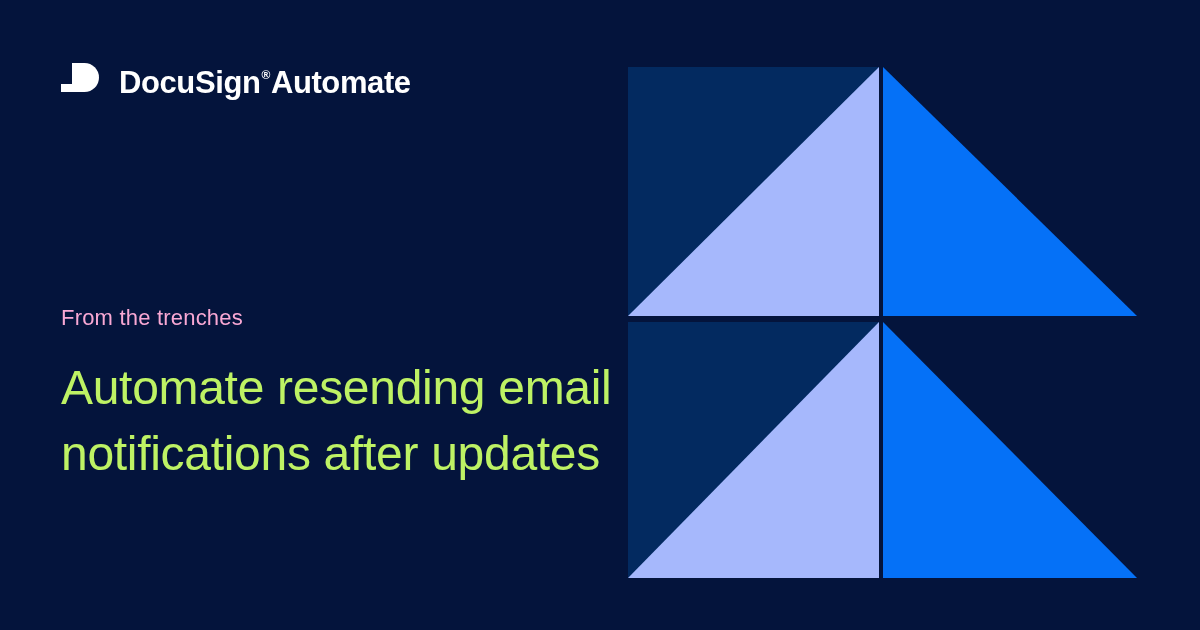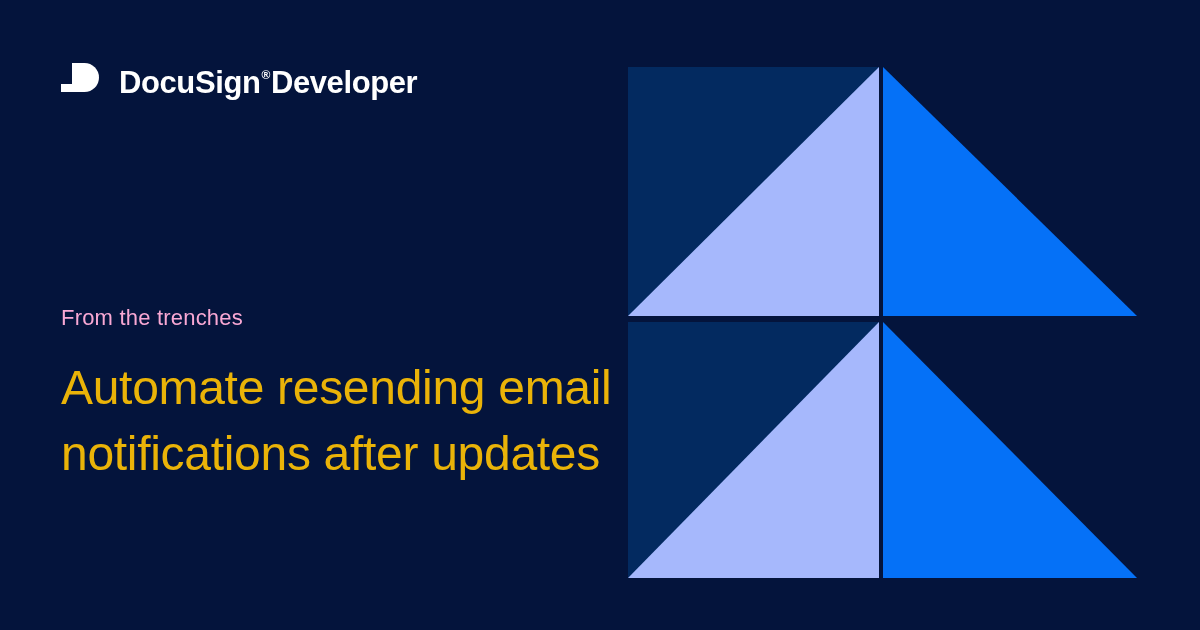--- a/index.html
+++ b/index.html
@@ -94,21 +94,21 @@
   #eyebrow {
     color: #f9a8d4;
     font-size: 22px;
     font-weight: normal;
     letter-spacing: 0.2px;
     line-height: 1.2;
     margin: 0 0 24px 0;
   }
 
   #headline {
-    color: #eab308;
+    color: #bef264;
     font-size: 48px;
     font-weight: normal;
     line-height: 1.37;
     letter-spacing: -0.3px;
     margin: 0;
   }
 
   
   #artwork {
     position: absolute;
@@ -130,21 +130,21 @@
 <div id="card">
 
   <div id="brand">
     <div id="brand-mark">
       <div class="d-body"></div>
       <div class="d-foot"></div>
     </div>
     <div id="brand-wordmark">
       <span>DocuSign</span>
         <span class="reg">®</span>
-        <span>Developer</span>
+        <span>Automate</span>
     </div>
   </div>
 
   <div id="text-block">
     <p id="eyebrow">From the trenches</p>
     <h1 id="headline">Automate resending email notifications after updates</h1>
   </div>
 
   <div id="artwork">
     <svg viewBox="0 0 509 511" preserveAspectRatio="none">

